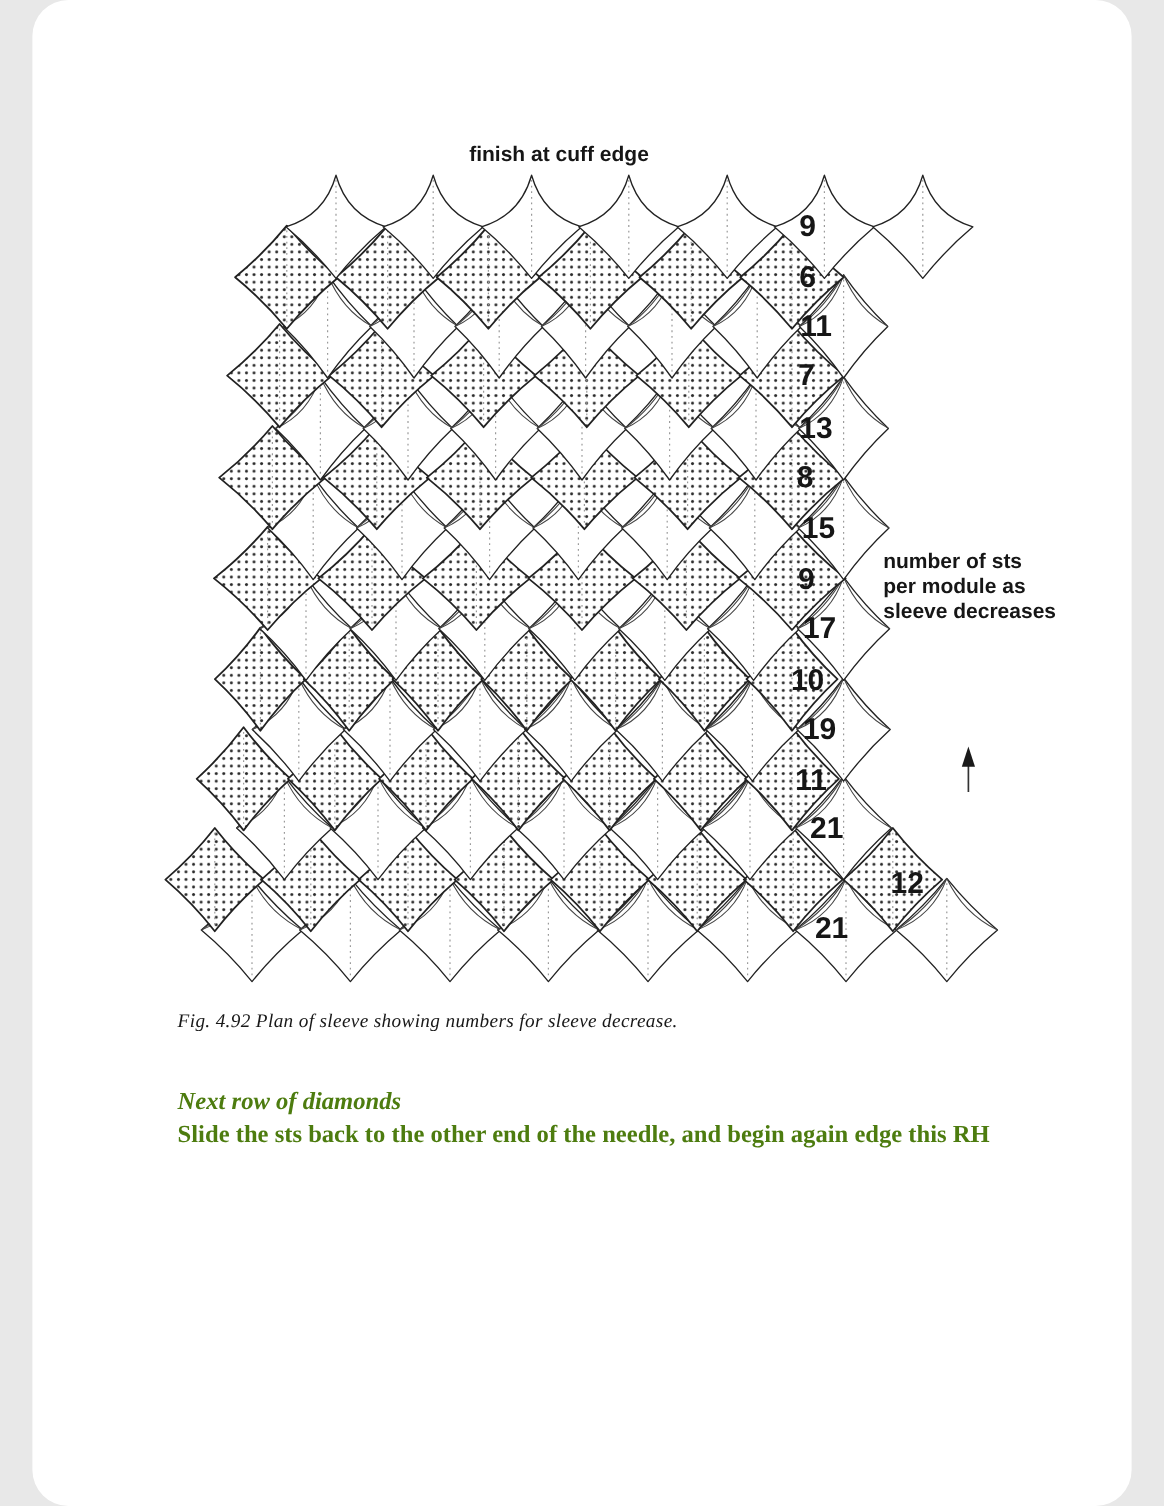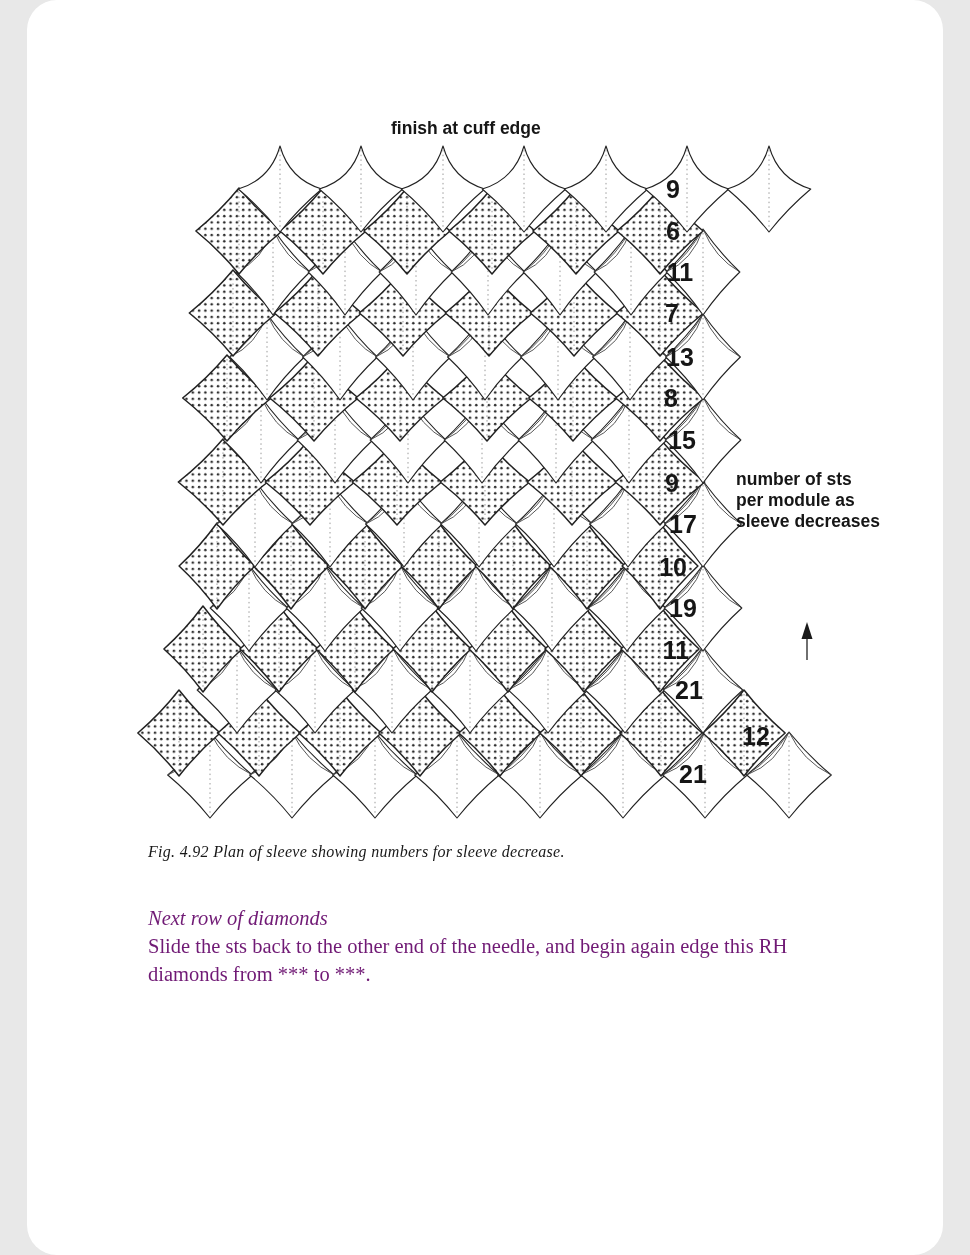--- a/index.html
+++ b/index.html
@@ -10,31 +10,31 @@
   }
   .fig-title{
     position:absolute; left:364px; top:118px;
     font-family:"Liberation Sans",sans-serif; font-weight:bold;
     font-size:17.5px; color:#161616; white-space:nowrap;
   }
   svg.lattice{ position:absolute; left:0; top:0; }
   .side-label{
     position:absolute; left:709px; top:457px;
     font-family:"Liberation Sans",sans-serif; font-weight:bold;
-    font-size:17.5px; line-height:21px; color:#161616; white-space:nowrap;margin-top:12px;
+    font-size:17.5px; line-height:21px; color:#161616; white-space:nowrap;
   }
   .fig-caption{
     position:absolute; left:121px; top:843px;
     font-family:"Liberation Serif",serif; font-style:italic;
     font-size:16px; letter-spacing:0.3px; color:#181818; white-space:nowrap;
   }
   .body-text{
     position:absolute; left:121px; top:904px;
     font-family:"Liberation Serif",serif; font-size:20.5px;
-    line-height:28px; color:#701a75; white-space:nowrap;
+    line-height:28px; color:#4d7c0f; white-space:nowrap;font-weight:bold;
   }
   .body-text .ital{ font-style:italic; }
   .num-label{
     font-family:"Liberation Sans",sans-serif; font-weight:bold;
     font-size:25px; fill:#161616;
   }
 </style>
 </head>
 <body>
 
@@ -428,16 +428,15 @@
     <div>number of sts</div>
     <div>per module as</div>
     <div>sleeve decreases</div>
   </div>
 
   <div class="fig-caption">Fig. 4.92 Plan of sleeve showing numbers for sleeve decrease.</div>
 
   <div class="body-text" id="body-text">
       <div><span class="ital">Next row of diamonds</span></div>
       <div><span>Slide the sts back to the other end of the needle, and begin again edge this RH</span></div>
-      <div><span>diamonds from *** to ***.</span></div>
     </div>
 
 </div>
 
 </body></html>

